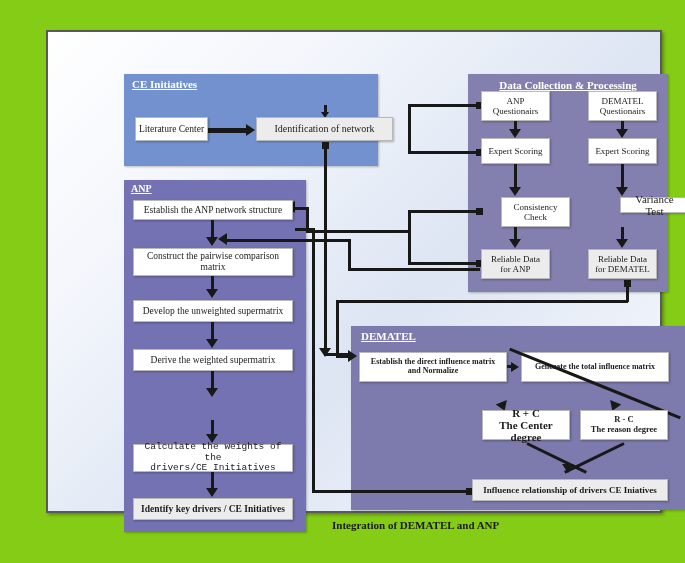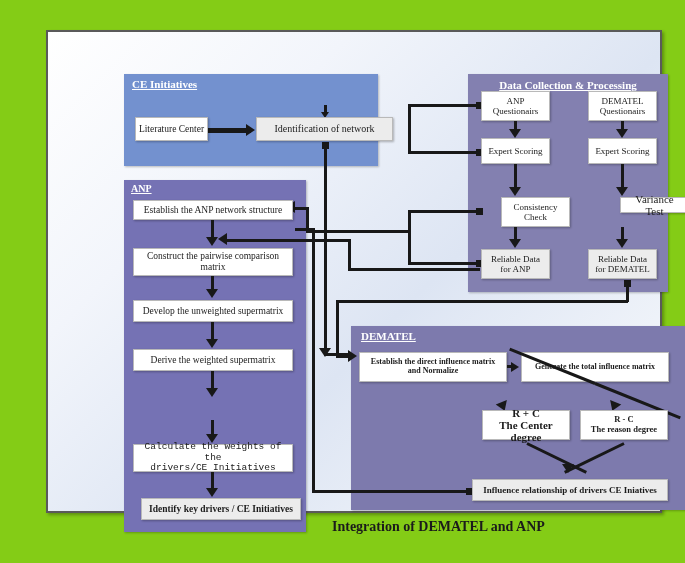--- a/index.html
+++ b/index.html
@@ -131,21 +131,21 @@
   }
   .arw.right {
     border-top: 6px solid transparent;
     border-bottom: 6px solid transparent;
     border-left: 9px solid #181818;
   }
   .caption {
     position: absolute;
     font-family: "Liberation Serif", serif;
     font-weight: bold;
-    font-size: 14px;
+    font-size: 11px;
     color: #1b1b1b;
     white-space: nowrap;
   }
 </style>
 </head>
 <body>
 
 <div id="canvas">
 
   <div id="frame">
@@ -246,21 +246,21 @@
     <div class="ln v" style="left:573px; top:195px; height:13px;"></div>
     <div class="arw down" style="left:568px; top:207px;"></div>
 
     <div class="box white" style="left:85px; top:168px; width:160px; height:20px; font-size:9.5px;">Establish the ANP network structure</div>
     <div class="box white" style="left:85px; top:216px; width:160px; height:28px; font-size:9.5px; white-space:pre-line;">Construct the pairwise comparison
 matrix</div>
     <div class="box white" style="left:85px; top:268px; width:160px; height:22px; font-size:9.5px;">Develop the unweighted supermatrix</div>
     <div class="box white" style="left:85px; top:317px; width:160px; height:22px; font-size:9.5px;">Derive the weighted supermatrix</div>
     <div class="box white" style="left:85px; top:412px; width:160px; height:28px; font-size:9.5px; white-space:pre-line;font-family:Liberation Mono, monospace;">Calculate the weights of  the
 drivers/CE Initiatives</div>
-    <div class="box bold" style="left:85px; top:466px; width:160px; height:22px; font-size:9.5px;margin-left:8px;">Identify key drivers / CE Initiatives</div>
+    <div class="box bold" style="left:85px; top:466px; width:160px; height:22px; font-size:9.5px;">Identify key drivers / CE Initiatives</div>
 
     <div class="ln v" style="left:163px; top:188px; height:18px;"></div>
     <div class="arw down" style="left:158px; top:205px;"></div>
     <div class="ln v" style="left:163px; top:244px; height:14px;"></div>
     <div class="arw down" style="left:158px; top:257px;"></div>
     <div class="ln v" style="left:163px; top:290px; height:18px;"></div>
     <div class="arw down" style="left:158px; top:307px;"></div>
     <div class="ln v" style="left:163px; top:339px; height:18px;"></div>
     <div class="arw down" style="left:158px; top:356px;"></div>
     <div class="ln v" style="left:163px; top:388px; height:15px;"></div>

